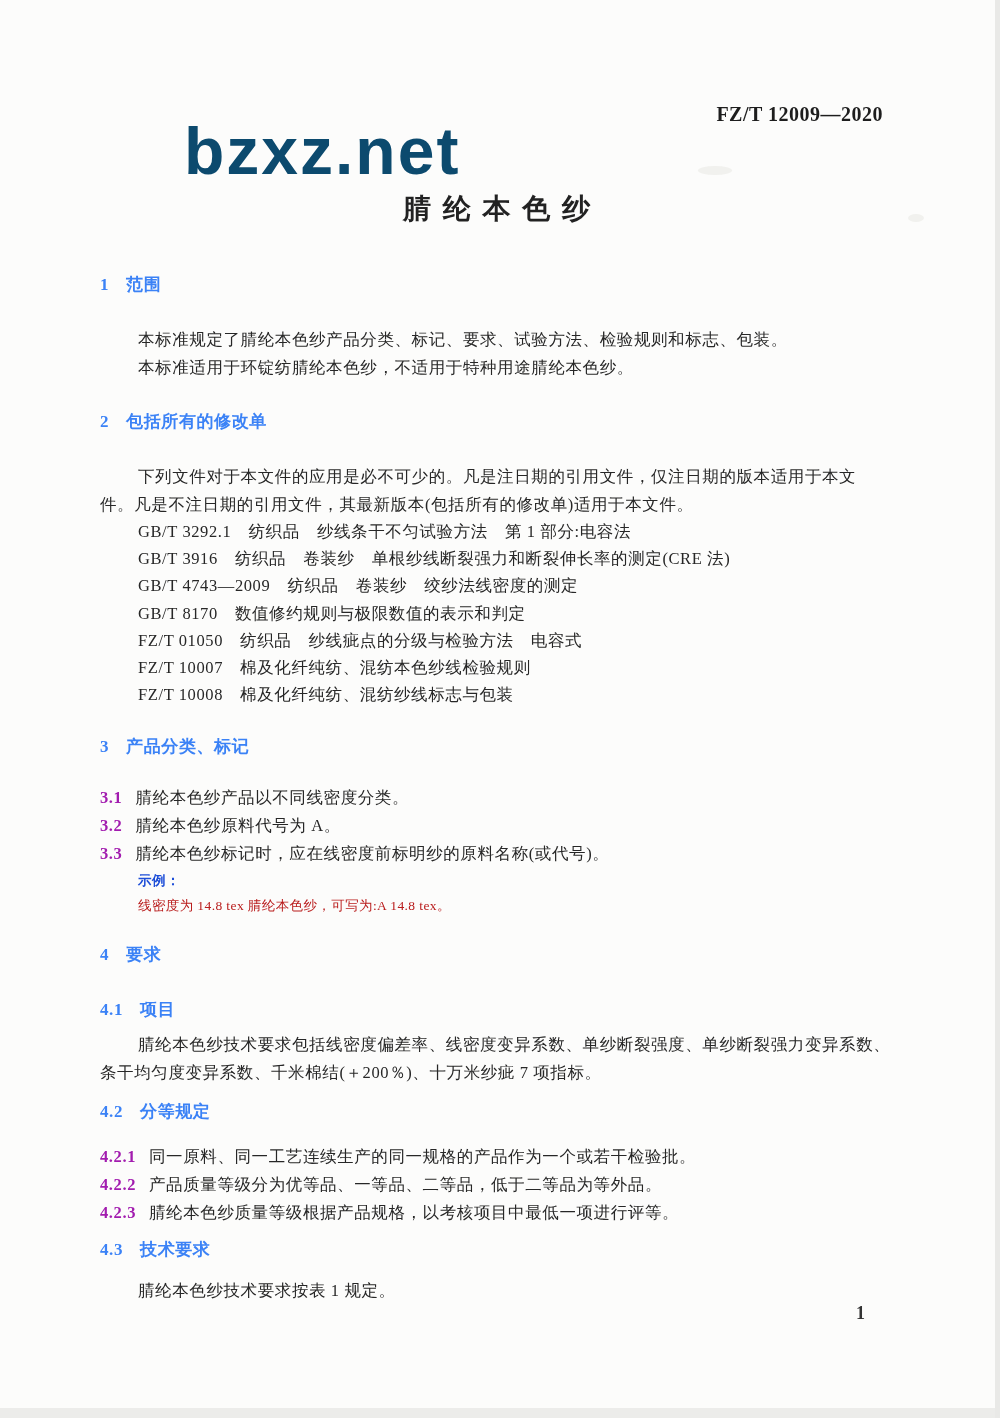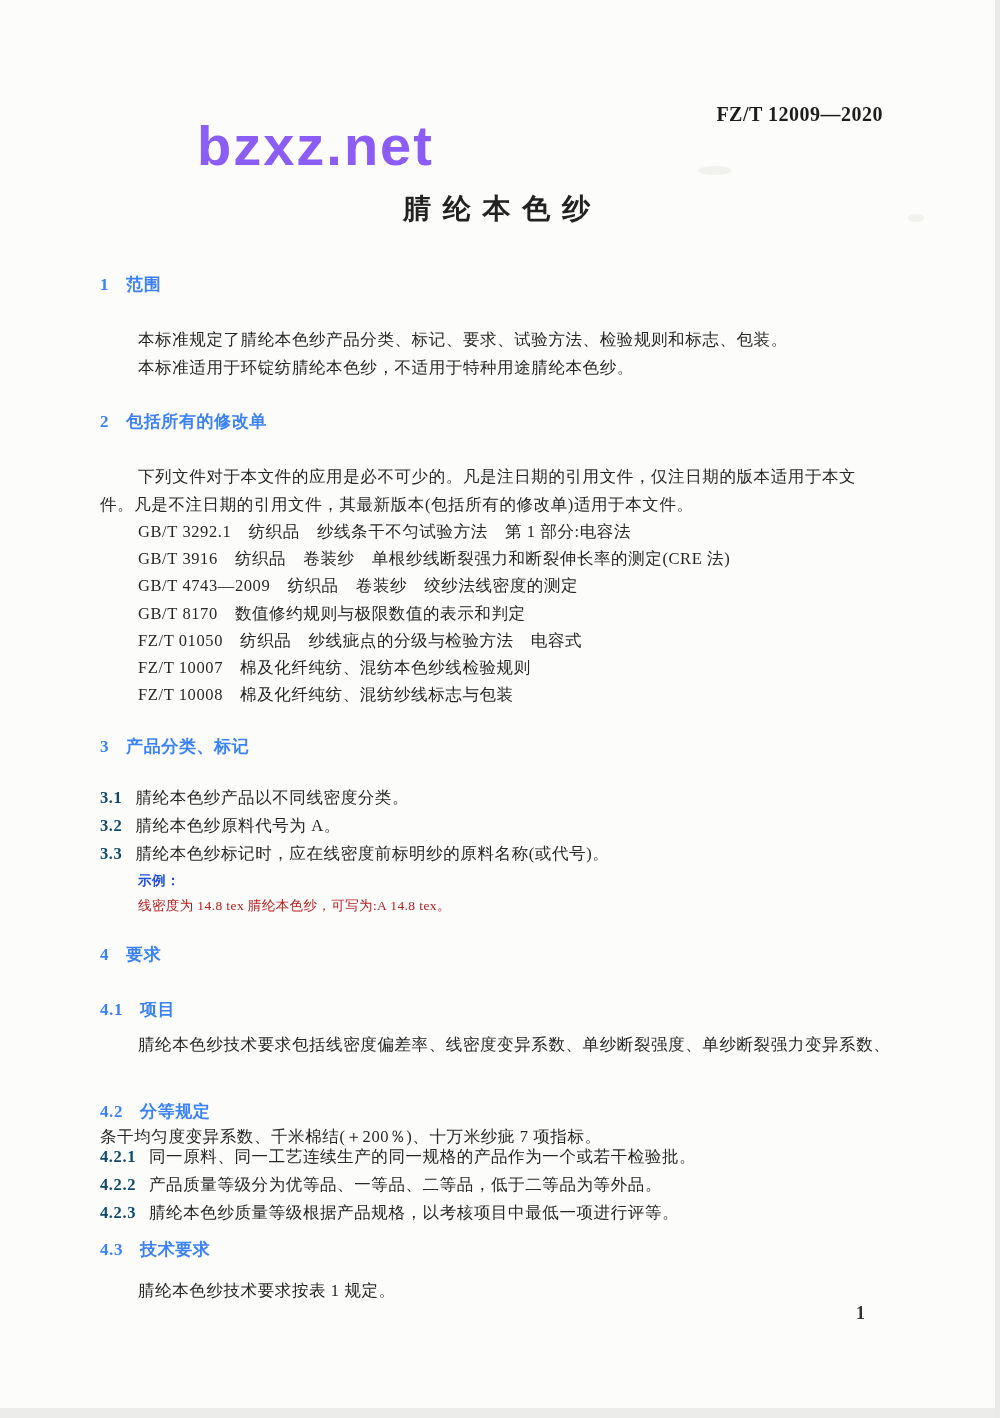--- a/index.html
+++ b/index.html
@@ -24,24 +24,24 @@
     background:#ececea;
   }
   .smudge{position:absolute;background:#f1f1ee;border-radius:50%;}
   .header-code{
     position:absolute;top:103px;right:112px;
     font-family:"Liberation Serif", serif;
     font-weight:700;font-size:20px;color:#1d1d1d;
     letter-spacing:0.5px;white-space:nowrap;margin-left:44px;
   }
   .watermark{
-    position:absolute;top:118px;left:197px;
+    position:absolute;top:118px;left:184px;
     font-family:"Liberation Sans", sans-serif;
-    font-weight:800;font-size:56px;line-height:1;
-    color:#8b5cf6;letter-spacing:2px;white-space:nowrap;
+    font-weight:800;font-size:66px;line-height:1;
+    color:#0c4a6e;letter-spacing:2px;white-space:nowrap;
     user-select:none;
   }
   .doc-title{
     position:absolute;top:190px;left:0;width:995px;
     text-align:center;
     font-family:"Liberation Sans", sans-serif;
     font-weight:700;font-size:28px;color:#222;
     letter-spacing:2px;white-space:nowrap;
   }
   .line{
@@ -51,21 +51,21 @@
   }
   .indent{left:138px;}
   .heading{
     font-family:"Liberation Sans", sans-serif;
     font-weight:700;font-size:17px;color:#3b82f6;
     letter-spacing:0.6px;
   }
   .heading .num{margin-right:17px;font-family:"Liberation Serif", serif;}
   .clause .num{
     font-family:"Liberation Serif", serif;
-    font-weight:700;color:#0c4a6e;margin-right:13px;
+    font-weight:700;color:#a21caf;margin-right:13px;
   }
   .small{font-size:13.5px;letter-spacing:0.4px;color:#b91c1c;}
   .small-bold{
     font-family:"Liberation Sans", sans-serif;
     font-weight:700;font-size:13.5px;color:#1d4ed8;
   }
   .page-number{
     position:absolute;top:1303px;left:856px;
     font-size:18px;font-weight:700;color:#333;
     font-family:"Liberation Serif", serif;
@@ -117,21 +117,21 @@
   <div class="line indent small-bold" style="top:874px">示例：</div>
   <div class="line indent small" style="top:899px">线密度为 14.8 tex 腈纶本色纱，可写为:A 14.8 tex。</div>
 
   <div class="line heading" style="top:946px">
     <span class="num">4</span><span>要求</span>
   </div>
   <div class="line heading" style="top:1001px">
     <span class="num">4.1</span><span>项目</span>
   </div>
   <div class="line indent" style="top:1037px">腈纶本色纱技术要求包括线密度偏差率、线密度变异系数、单纱断裂强度、单纱断裂强力变异系数、</div>
-  <div class="line" style="top:1129px">条干均匀度变异系数、千米棉结(＋200％)、十万米纱疵 7 项指标。</div>
+  <div class="line" style="top:1065px">条干均匀度变异系数、千米棉结(＋200％)、十万米纱疵 7 项指标。</div>
 
   <div class="line heading" style="top:1103px">
     <span class="num">4.2</span><span>分等规定</span>
   </div>
   <div class="line clause" style="top:1149px">
     <span class="num">4.2.1</span><span>同一原料、同一工艺连续生产的同一规格的产品作为一个或若干检验批。</span>
   </div>
   <div class="line clause" style="top:1177px">
     <span class="num">4.2.2</span><span>产品质量等级分为优等品、一等品、二等品，低于二等品为等外品。</span>
   </div>

